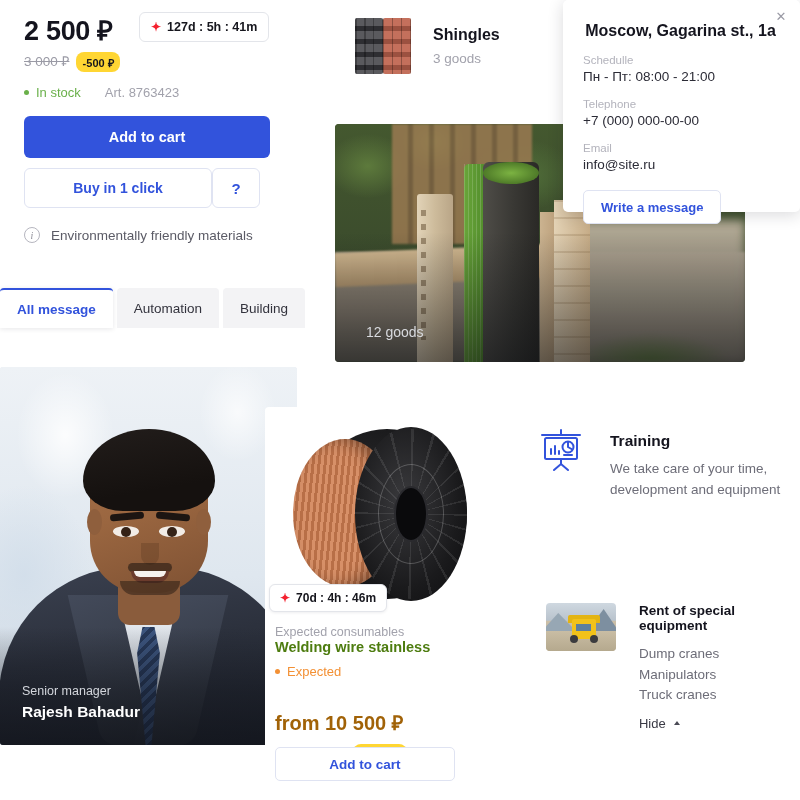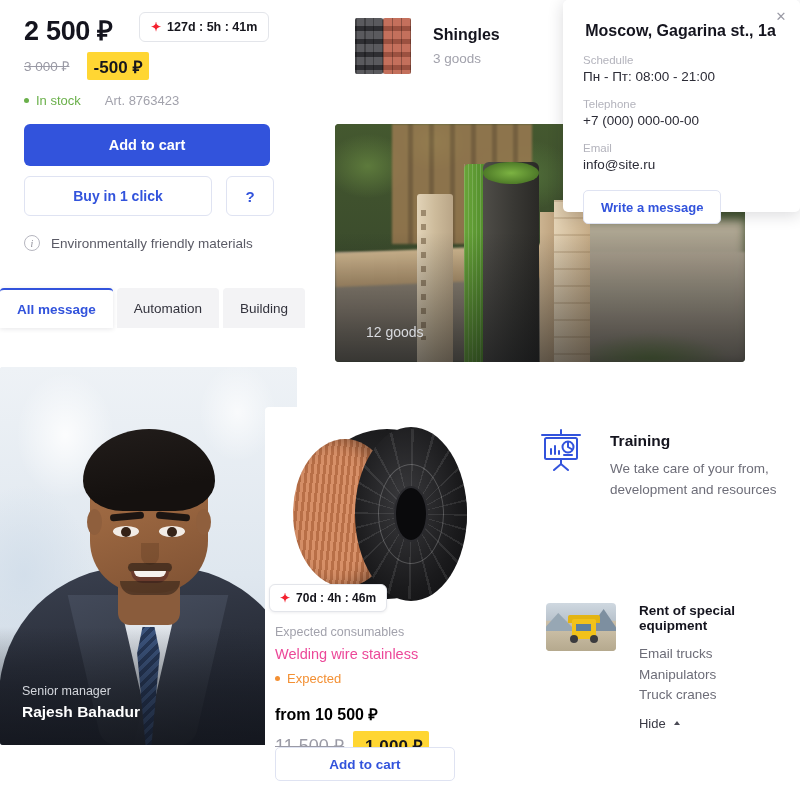--- a/index.html
+++ b/index.html
@@ -11,47 +11,47 @@
     overflow: hidden;
   }
   #root { position: relative; width: 800px; height: 800px; }
 
   
   #buy-block { position: absolute; left: 24px; top: 16px; width: 260px; }
   .price-main {
     font-size: 27px; font-weight: 700; letter-spacing: -.3px;
     line-height: 1.15; color: #14141e;
   }
-  .price-sub { display: flex; align-items: center; gap: 18px; margin-top: 5px; }
+  .price-sub { display: flex; gap: 7px; margin-top: 5px; }
   .price-old {
     font-size: 13.5px; color: #9a9aa5; text-decoration: line-through;
   }
   .badge-discount {
-    background: #FFD633; color: #16161d; font-size: 17px; font-weight: 700;
-    padding: 2.5px 6px; border-radius: 2px; letter-spacing: .1px;
+    background: #FFD633; color: #16161d; font-size: 11px; font-weight: 700;
+    padding: 2.5px 6px; border-radius: 8px; letter-spacing: .1px;
   }
   .timer-badge {
     position: absolute; left: 139px; top: 12px;
     border: 1px solid #e3e5ea; border-radius: 6px; background: #fff;
     padding: 7px 11px; display: flex; align-items: center; gap: 6px;
     font-size: 12.5px; font-weight: 700; color: #16161d; white-space: nowrap;
   }
   .spark { color: #f4212e; font-size: 12px; line-height: 1; }
   .stock-row { display: flex; align-items: center; gap: 24px; margin-top: 13px; }
   .stock { display: flex; align-items: center; gap: 7px; font-size: 13px; color: #6ab04a; }
   .dot { width: 5px; height: 5px; border-radius: 50%; background: #6ab04a; display: block; }
   .art { font-size: 13px; color: #a2a2ac; }
 
   .btn-primary {
     margin-top: 16px; width: 246px; height: 42px; border: none; border-radius: 6px;
     background: #3253dc; color: #fff; font-size: 14.5px; font-weight: 700;
     font-family: inherit; cursor: pointer; display: flex; align-items: center;
     justify-content: center;
   }
-  .btn-row { display: flex; gap: 14px; margin-top: 10px; }
+  .btn-row { display: flex; gap: 0; margin-top: 10px; }
   .btn-outline {
     height: 40px; border: 1px solid #dfe3f2; border-radius: 6px; background: #fff;
     color: #3253dc; font-size: 14px; font-weight: 700; font-family: inherit;
     cursor: pointer; display: flex; align-items: center; justify-content: center;
   }
   .btn-buy1 { width: 188px; }
   .btn-help { width: 48px; font-size: 15px; }
   .eco-row { display: flex; align-items: center; gap: 11px; margin-top: 19px; }
   .info-ic {
     width: 16px; height: 16px; border: 1px solid #b6b6bf; border-radius: 50%;
@@ -321,24 +321,24 @@
   }
   .wd-timer {
     position: absolute; left: 4px; top: 177px;
     border: 1px solid #e3e5ea; border-radius: 6px; background: #fff;
     padding: 6px 10px; display: flex; align-items: center; gap: 6px;
     font-size: 12px; font-weight: 700; color: #16161d; white-space: nowrap;
     box-shadow: 0 1px 3px rgba(20,20,40,.07);
   }
   .wd-body { position: absolute; left: 10px; top: 218px; width: 214px; }
   .wd-cat { font-size: 12.5px; color: #a2a2ac; }
-  .wd-name { font-size: 14.5px; font-weight: 400; color: #ec4899; margin-top: 7px; }
+  .wd-name { font-size: 14.5px; font-weight: 700; color: #4d7c0f; }
   .wd-status { display: flex; align-items: center; gap: 7px; margin-top: 9px; font-size: 13px; color: #f39034; }
   .wd-status .dot { background: #f39034; }
-  .wd-price { font-size: 16px; font-weight: 700; color: #000000; margin-top: 17px; }
+  .wd-price { font-size: 20px; font-weight: 700; color: #a16207; margin-top: 30px; }
   .wd-sub { display: flex; align-items: center; gap: 9px; margin-top: 6px; }
   .wd-old { font-size: 18px; color: #9a9aa5; text-decoration: line-through; }
   .wd-cart {
     position: absolute; left: 10px; top: 340px; width: 180px; height: 34px;
     border: 1px solid #dfe3f2; border-radius: 5px; background: #fff;
     color: #3253dc; font-size: 13.5px; font-weight: 700; font-family: inherit;
     cursor: pointer;
   }
 
   
@@ -522,39 +522,39 @@
         <path d="M23 31 v5"></path>
         <path d="M16 42 l7-6 7 6"></path>
         <path d="M13 26 v-5 M17 26 v-8 M21 26 v-3"></path>
         <circle cx="30" cy="19" r="5.5"></circle>
         <path d="M30 14 v5 l3.5 2"></path>
         <path d="M26 27 h8"></path>
       </svg>
     </span>
     <div class="tr-text">
       <div class="tr-title">Training</div>
-      <div class="tr-desc">We take care of your from, development and resources</div>
+      <div class="tr-desc">We take care of your time, development and equipment</div>
     </div>
   </div>
 
   <div id="rent">
     <div class="rt-thumb">
       <div class="rt-mtn1"></div>
       <div class="rt-mtn2"></div>
       <div class="rt-sand"></div>
       <div class="rt-truck-bed"></div>
       <div class="rt-truck-body"></div>
       <div class="rt-truck-win"></div>
       <div class="rt-wheelL"></div>
       <div class="rt-wheelR"></div>
     </div>
     <div>
       <div class="rt-title">Rent of special equipment</div>
       <div class="rt-list">
-        <div class="rt-item">Email trucks</div>
+        <div class="rt-item">Dump cranes</div>
         <div class="rt-item">Manipulators</div>
         <div class="rt-item">Truck cranes</div>
       </div>
       <div class="rt-hide">
         <span>Hide</span>
         <span class="caret"></span>
       </div>
     </div>
   </div>
 

